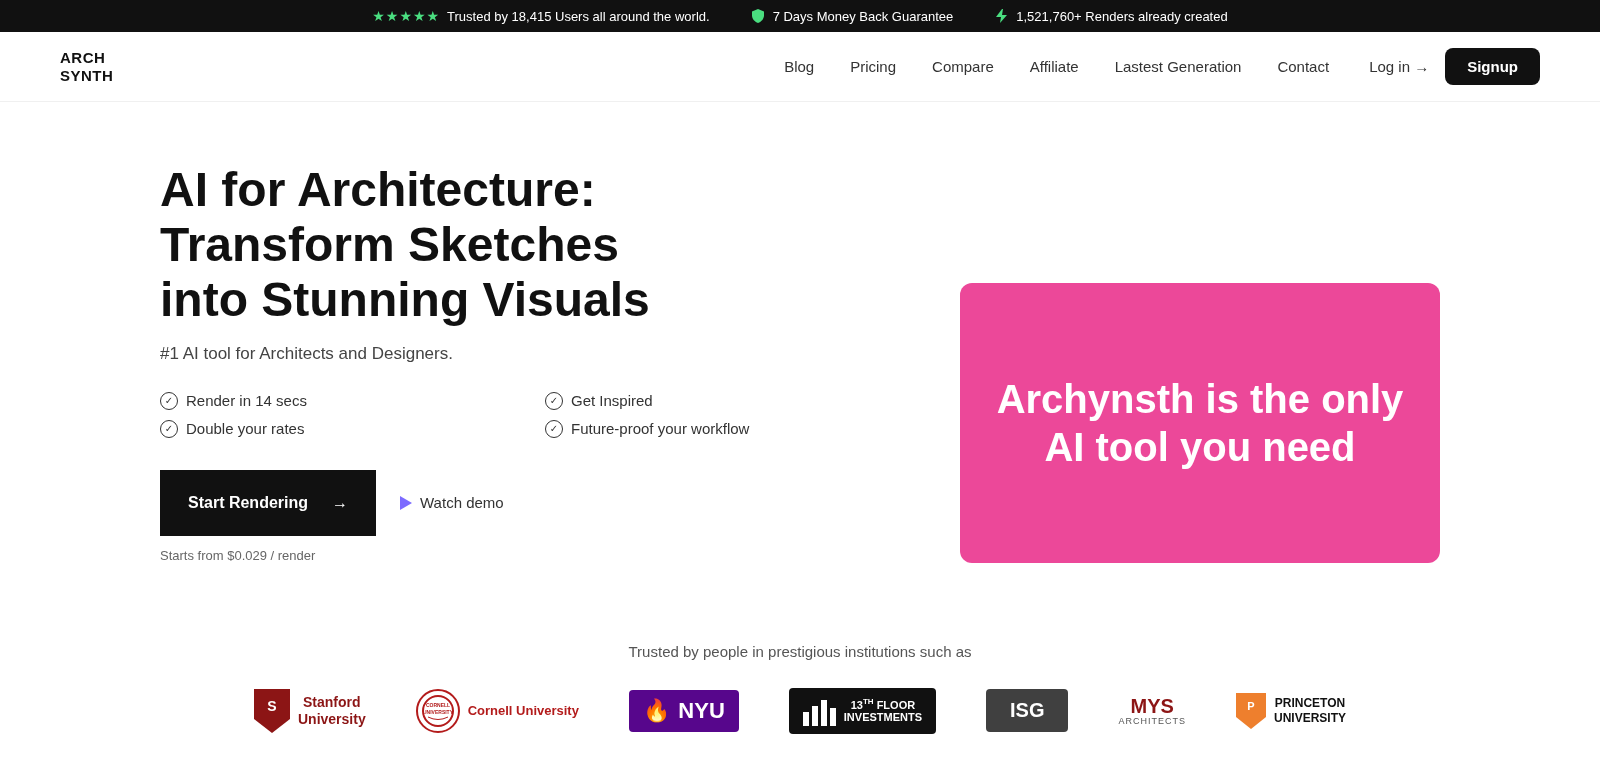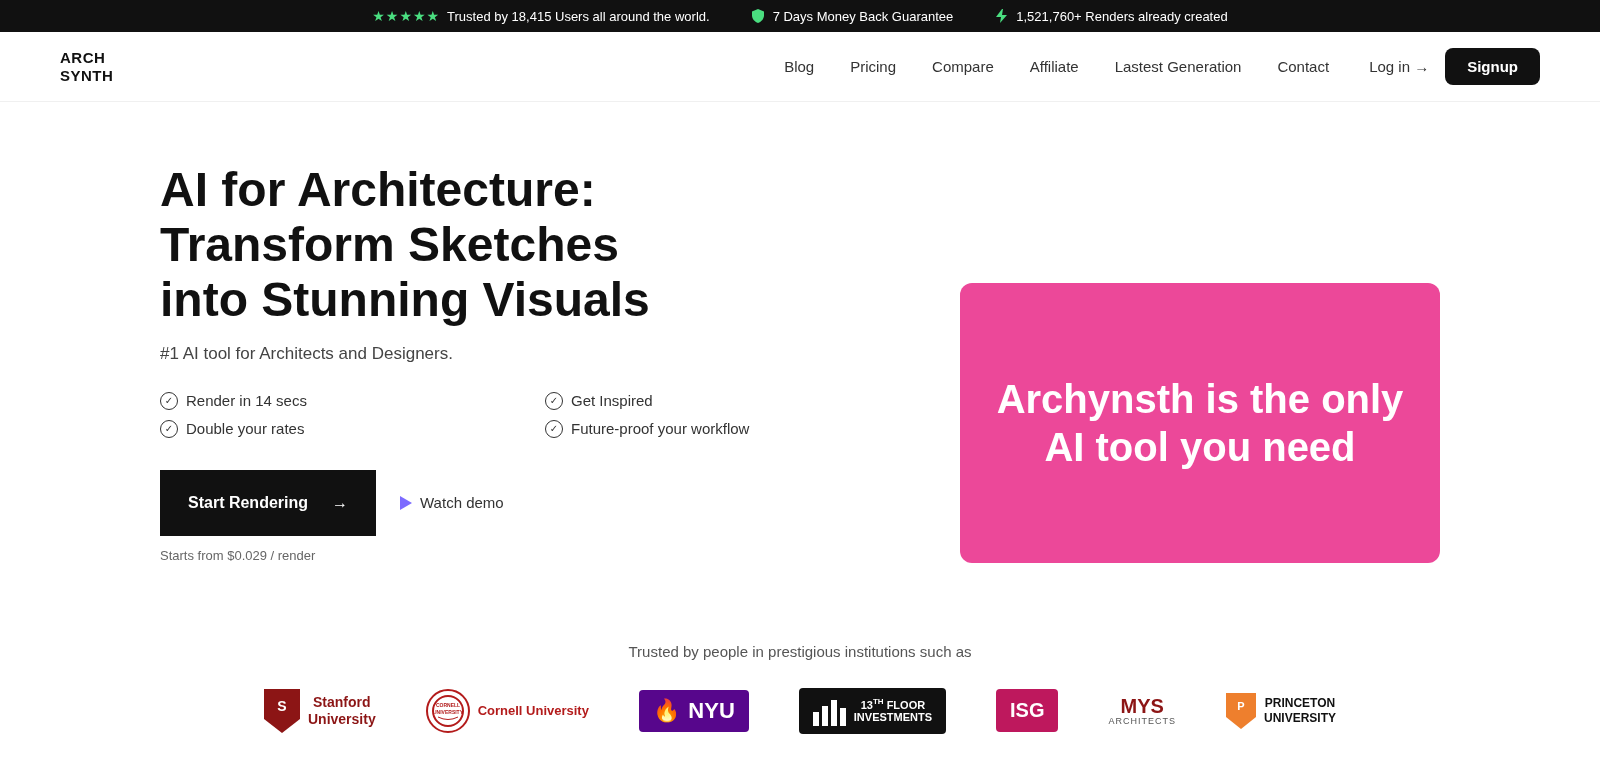--- a/index.html
+++ b/index.html
@@ -250,25 +250,25 @@
       align-items: center;
       gap: 8px;
     }
     .floor-bars { display: flex; gap: 3px; align-items: flex-end; height: 30px; }
     .floor-bar { background: #fff; width: 6px; }
     .floor-text { font-size: 11px; font-weight: 700; color: #fff; line-height: 1.2; }
     .floor-sup { font-size: 8px; vertical-align: super; }
 
     
     .isg-logo {
-      background: #be185d;
+      background: #404040;
       color: #fff;
       font-size: 20px;
       font-weight: 700;
-      padding: 10px 14px;
+      padding: 10px 24px;
       border-radius: 4px;
     }
 
     
     .mys-logo { font-size: 20px; font-weight: 800; color: #8C1515; line-height: 1; }
     .mys-sub { font-size: 9px; color: #555; font-weight: 400; letter-spacing: 1px; text-transform: uppercase; }
 
     
     .princeton-logo { display: flex; align-items: center; gap: 8px; }
     .princeton-text { font-size: 12px; font-weight: 700; color: #111; line-height: 1.2; }

